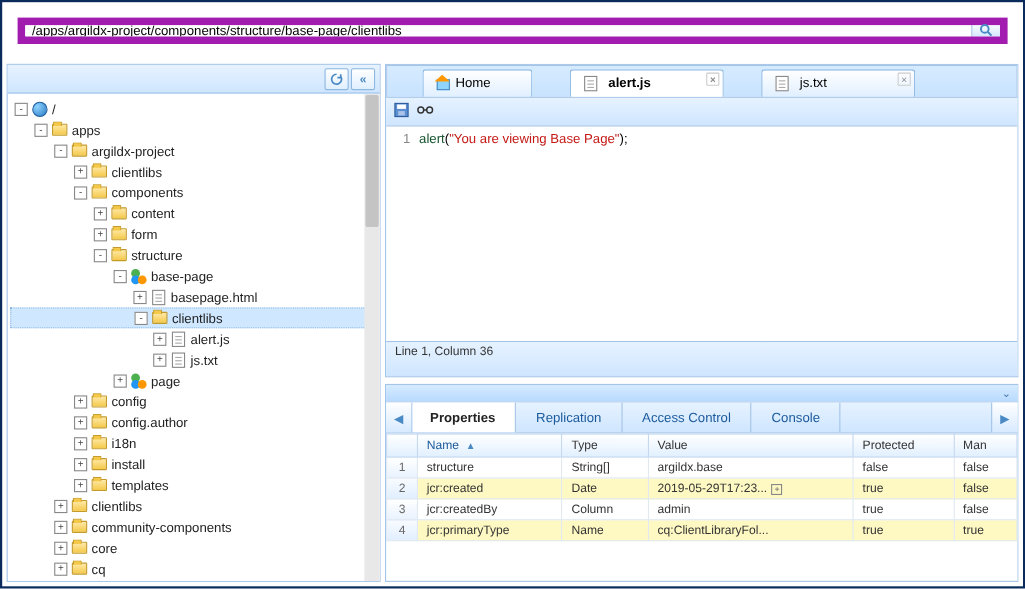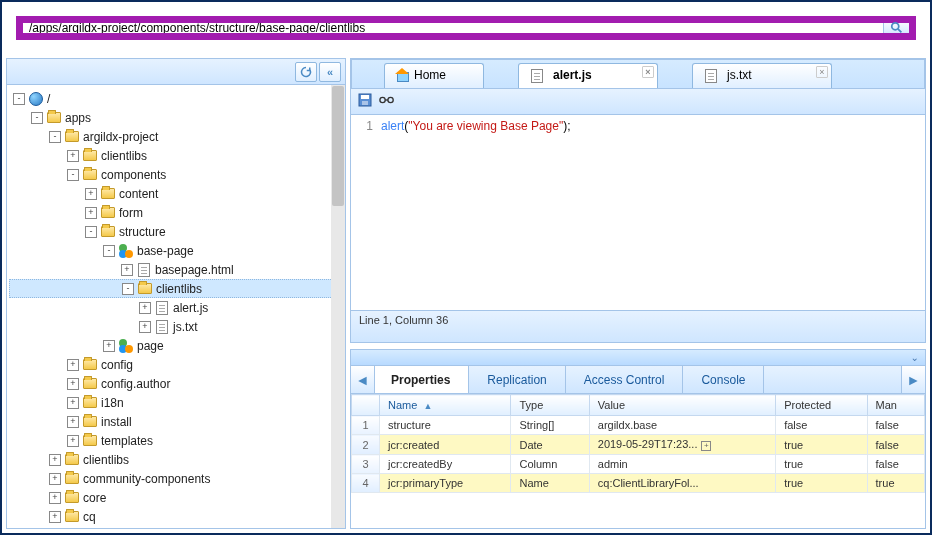--- a/index.html
+++ b/index.html
@@ -36,21 +36,21 @@
 .tab.home { min-width: 100px; }
 .tab-close { position: absolute; top: 2px; right: 3px; font-size: 9px; color: #888; cursor: pointer; width: 12px; height: 12px; border: 1px solid #ccc; text-align: center; line-height: 10px; border-radius: 1px; }
 .home-ico { width: 14px; height: 14px; position: relative; }
 .home-ico::before { content: ''; position: absolute; bottom: 0; left: 2px; width: 10px; height: 8px; background: #8fd4ff; border: 1px solid #4a8ac4; }
 .home-ico::after { content: ''; position: absolute; top: 0; left: 0; border-left: 7px solid transparent; border-right: 7px solid transparent; border-bottom: 6px solid #ff9800; }
 .editor-pane { flex: 1; background: #fff; border: 1px solid #a4c4e8; display: flex; flex-direction: column; overflow: hidden; }
 .editor-toolbar { height: 26px; background: linear-gradient(#e6f2ff,#cfe6ff); border-bottom: 1px solid #a4c4e8; display: flex; align-items: center; padding: 0 6px; gap: 6px; }
 .editor-content { flex: 1; display: flex; font-family: 'Courier New', monospace; font-size: 13px; padding: 4px 0; }
 .gutter { width: 30px; text-align: right; padding-right: 8px; color: #888; }
 .code-line { flex: 1; }
-.code-kw { color: #3b82f6; }
+.code-kw { color: #14532d; }
 .code-paren { color: #000; }
 .code-str { color: #c41a16; }
 .status-bar { height: 32px; background: linear-gradient(#e6f2ff,#cfe6ff); border-top: 1px solid #a4c4e8; padding: 3px 8px; color: #333; font-size: 11px; }
 .props-pane { height: 180px; background: #fff; border: 1px solid #a4c4e8; display: flex; flex-direction: column; }
 .props-collapse { height: 16px; background: linear-gradient(#d6ebff,#b8daff); border-bottom: 1px solid #a4c4e8; display: flex; justify-content: flex-end; align-items: center; padding: 0 6px; }
 .chev { font-size: 10px; color: #4a7ab0; cursor: pointer; }
 .props-tabs { display: flex; align-items: center; height: 28px; background: linear-gradient(#e6f2ff,#cfe6ff); border-bottom: 1px solid #a4c4e8; position: relative; }
 .nav-arrow { width: 24px; height: 100%; display: flex; align-items: center; justify-content: center; background: linear-gradient(#fff,#d7eaff); border-right: 1px solid #a4c4e8; cursor: pointer; color: #4a8ac4; font-size: 14px; }
 .nav-arrow.right { border-right: none; border-left: 1px solid #a4c4e8; position: absolute; right: 0; }
 .ptab { padding: 5px 18px; border-right: 1px solid #a4c4e8; cursor: pointer; color: #1a5a9c; height: 100%; display: flex; align-items: center; }

